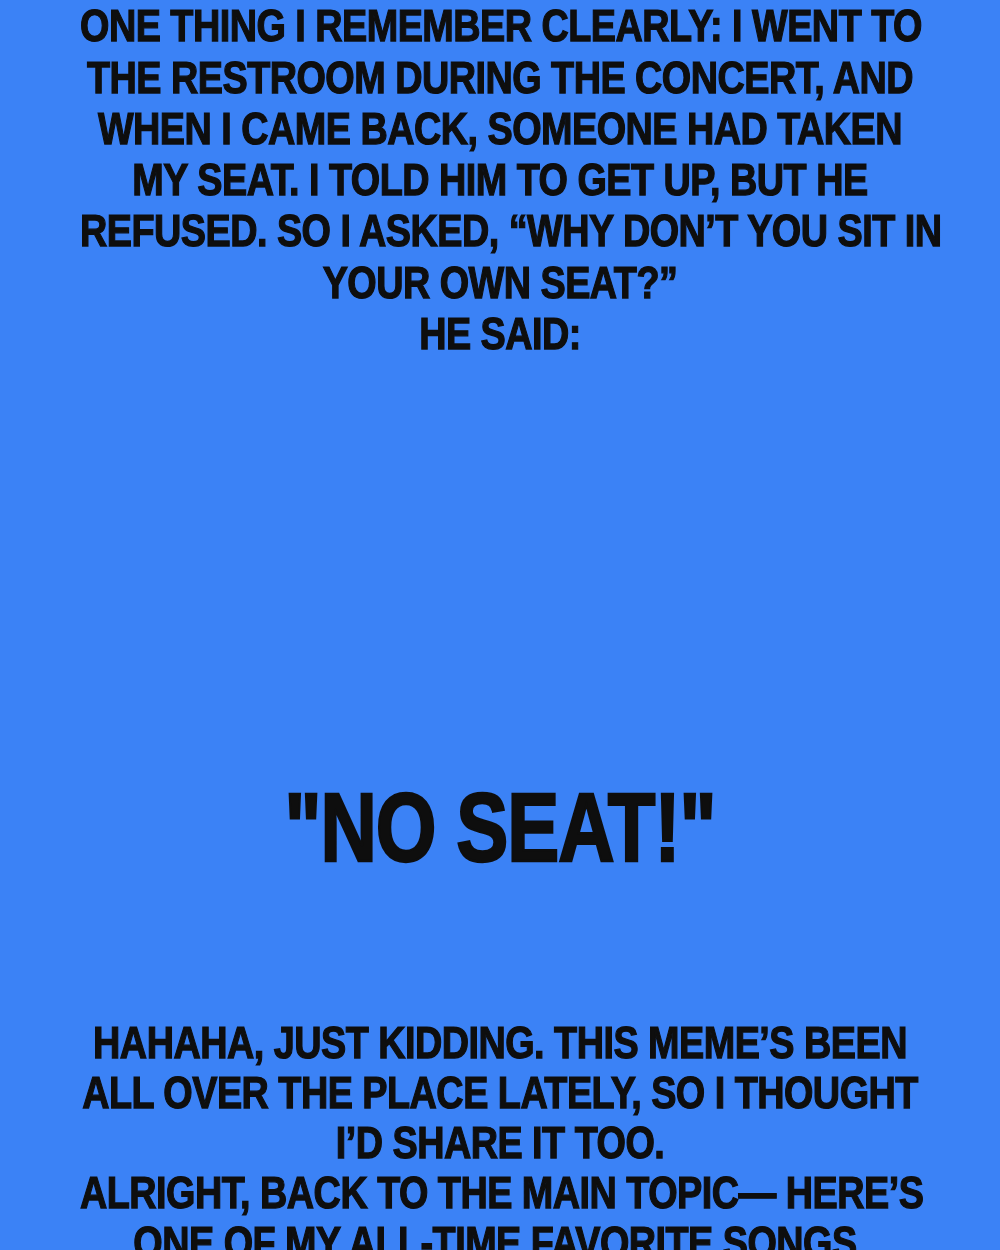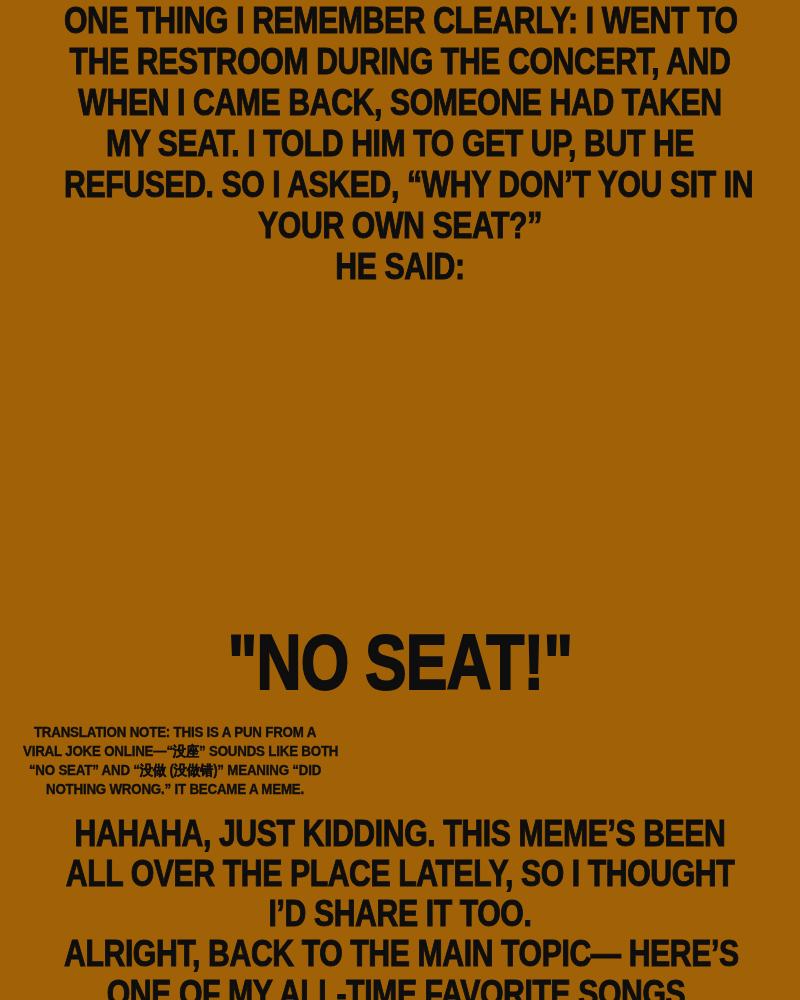--- a/index.html
+++ b/index.html
@@ -4,21 +4,21 @@
 <style>
   html, body {
     margin: 0;
     padding: 0;
     background: #ffffff;
   }
   .page {
     position: relative;
     width: 800px;
     height: 1000px;
-    background: #a16207;
+    background: #3b82f6;
     overflow: hidden;
     font-family: "Liberation Sans", "DejaVu Sans", sans-serif;
     color: #0e0e0e;
   }
   .block {
     position: absolute;
     left: 0;
     width: 800px;
     text-align: center;
     font-weight: bold;
@@ -80,26 +80,20 @@
     <div class="line">MY SEAT. I TOLD HIM TO GET UP, BUT HE</div>
     <div class="line">REFUSED. SO I ASKED, “WHY DON’T YOU SIT IN</div>
     <div class="line">YOUR OWN SEAT?”</div>
     <div class="line">HE SAID:</div>
   </div>
 
   <div class="block punchline">
     <div class="line">"NO SEAT!"</div>
   </div>
 
-  <div class="note">
-    <div class="line">TRANSLATION NOTE: THIS IS A PUN FROM A</div>
-    <div class="line">VIRAL JOKE ONLINE—“没座” SOUNDS LIKE BOTH</div>
-    <div class="line">“NO SEAT” AND “没做 (没做错)” MEANING “DID</div>
-    <div class="line">NOTHING WRONG.” IT BECAME A MEME.</div>
-  </div>
 
   <div class="block outro">
     <div class="line">HAHAHA, JUST KIDDING. THIS MEME’S BEEN</div>
     <div class="line">ALL OVER THE PLACE LATELY, SO I THOUGHT</div>
     <div class="line">I’D SHARE IT TOO.</div>
     <div class="line">ALRIGHT, BACK TO THE MAIN TOPIC— HERE’S</div>
     <div class="line">ONE OF MY ALL-TIME FAVORITE SONGS.</div>
   </div>
 
 </div>

